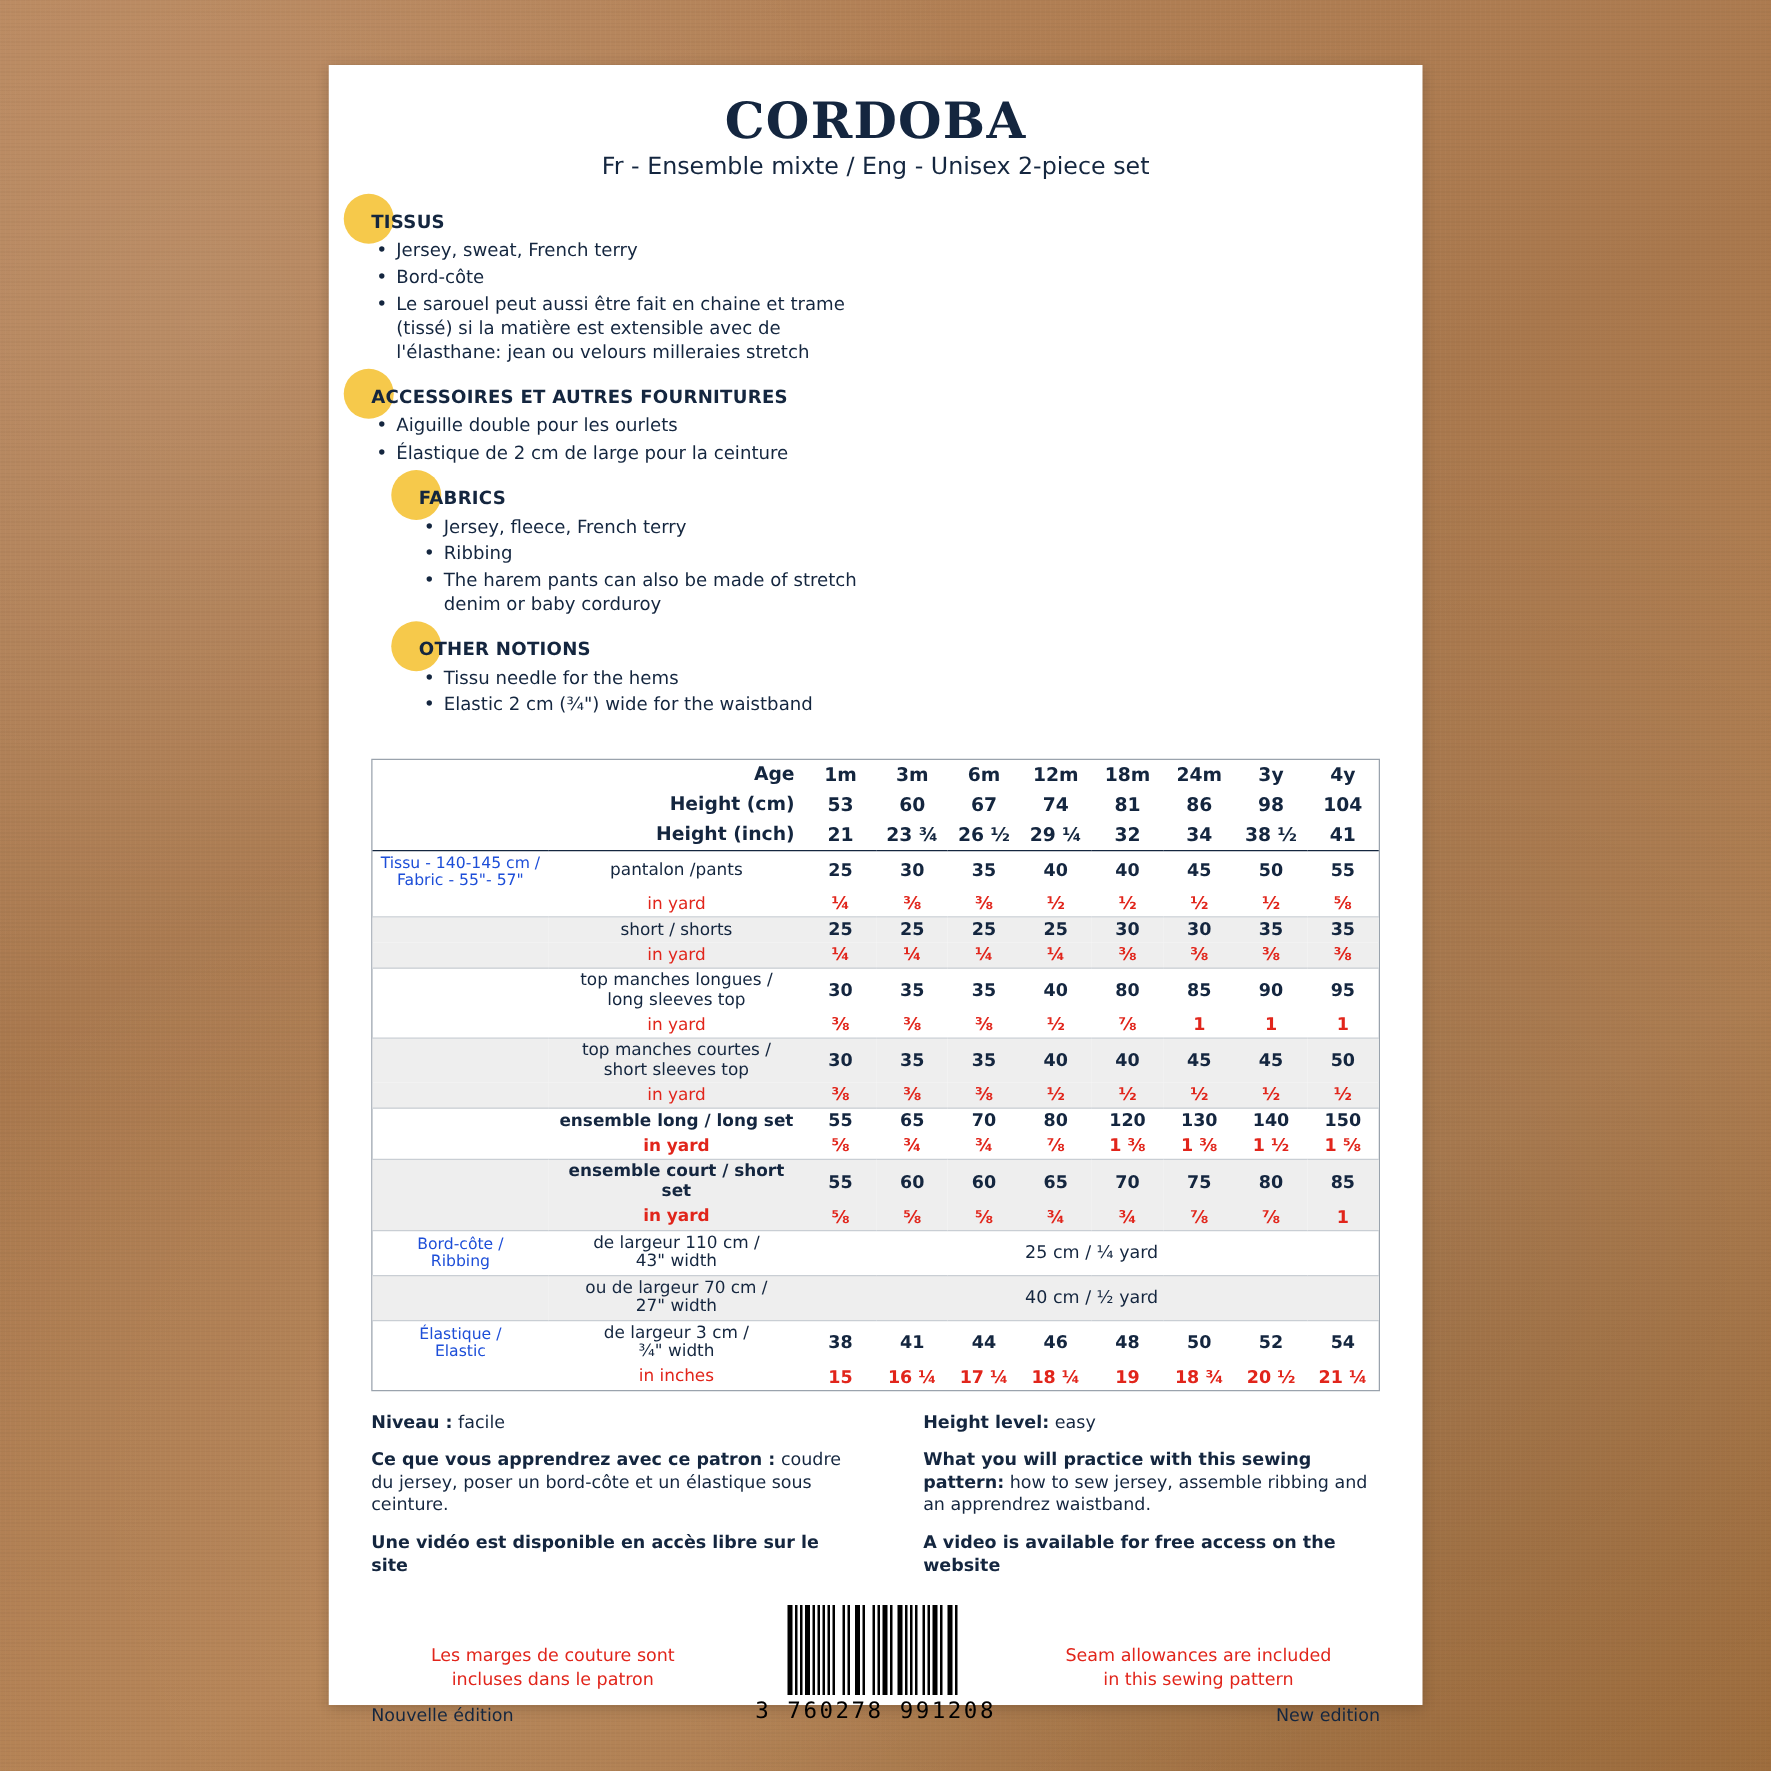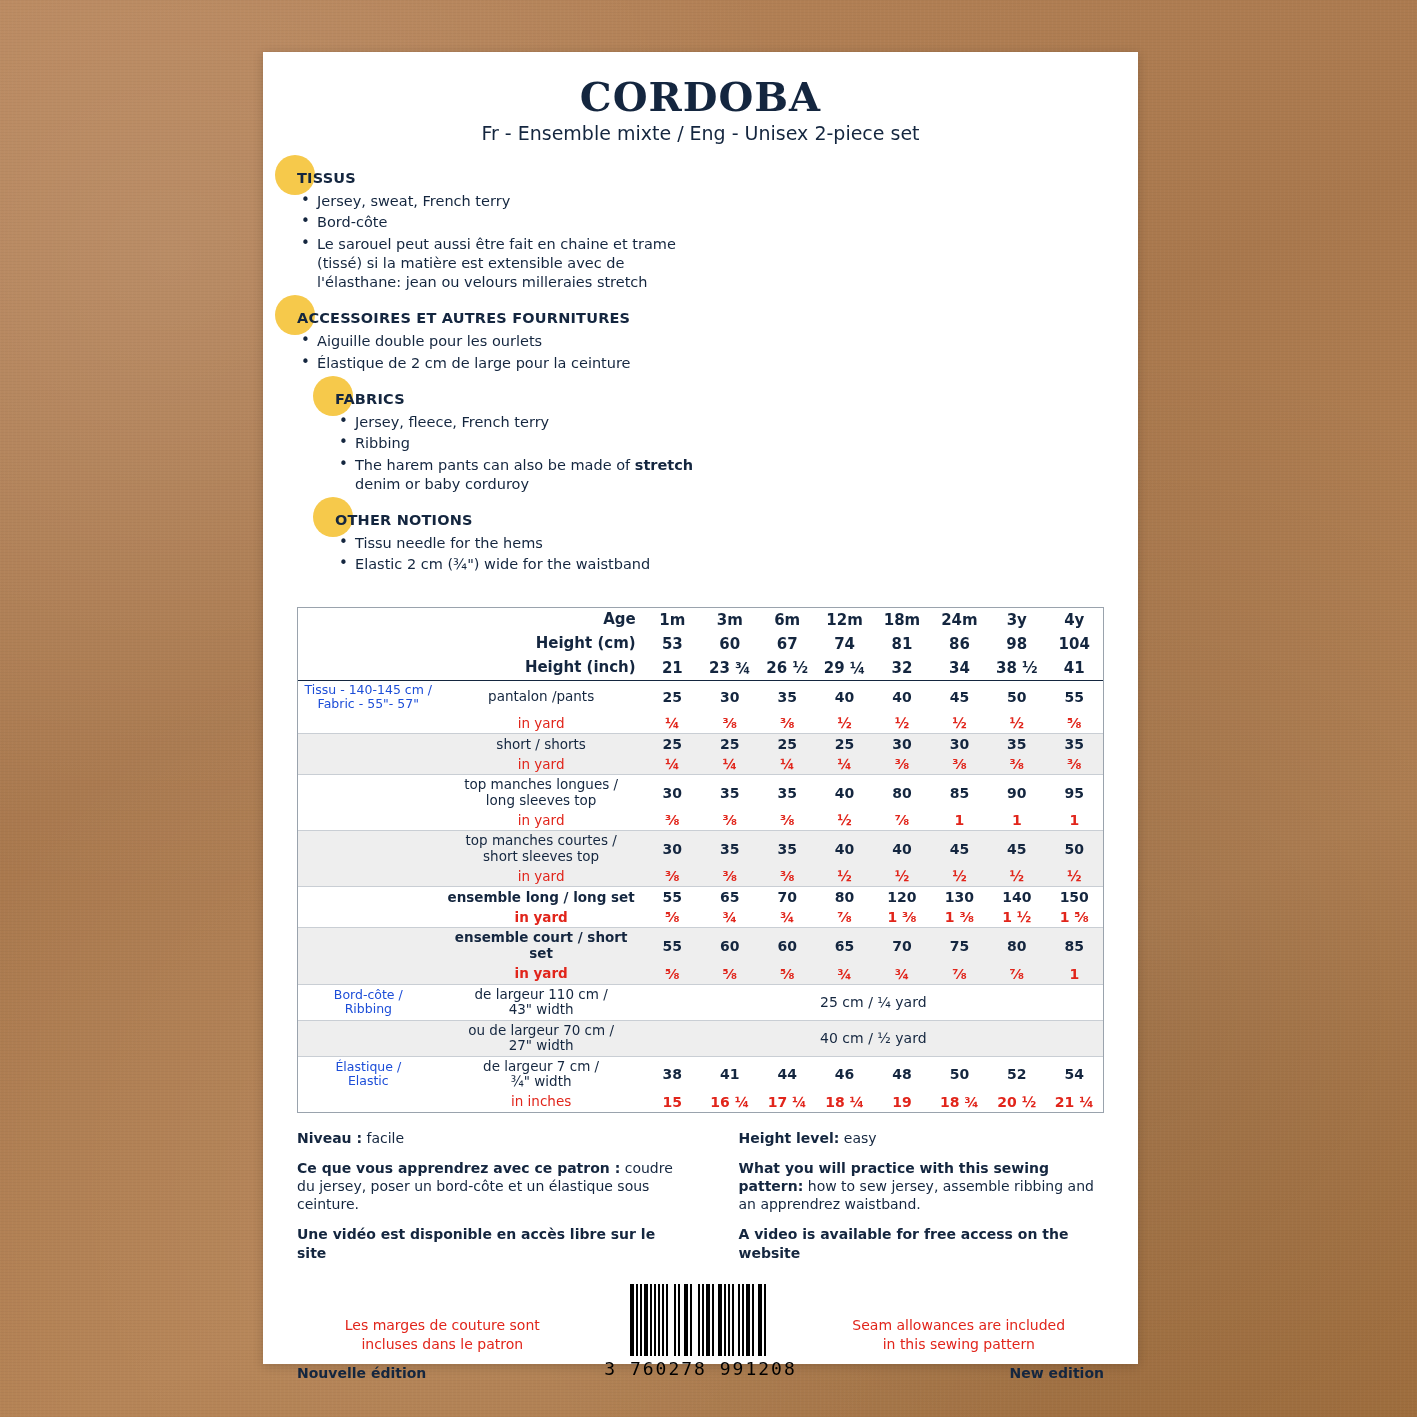--- a/index.html
+++ b/index.html
@@ -86,21 +86,21 @@
     font-size:14.5px;
     color:#14263f;
     line-height:1.33;
     margin-bottom:2px;
   }
   ul.bullets li:before {
     content:"•";
     position:absolute; left:4px; top:-1px;
     font-size:15px;
   }
-  b.strong { font-weight:bold; }
+  b.strong { font-weight:normal; }
 
   
   .table-wrap {
     margin-top:14px;
     border:1px solid #9aa3ad;
   }
   table.meas {
     border-collapse:collapse;
     width:100%;
     font-size:14px;
@@ -157,21 +157,21 @@
     text-align:center;
     font-family:"DejaVu Sans Mono", monospace;
     font-size:18px;
     letter-spacing:2px;
     margin-top:2px;
     color:#000;
   }
   .editions {
     display:flex;
     justify-content:space-between;
-    font-weight:bold;
+    font-weight:normal;
     font-size:14px;
     color:#14263f;
     margin-top:-14px;
     padding-bottom:10px;
   }
 </style>
 </head>
 <body>
 
 <div class="kraft-bg"></div>
@@ -436,21 +436,21 @@
               <div>27" width</div>
             </td>
             <td colspan="8" class="span-center">40 cm / ½ yard</td>
           </tr>
           <tr class="rowline">
             <td class="c-group">
               <div>Élastique /</div>
               <div>Elastic</div>
             </td>
             <td class="c-label">
-              <div>de largeur 7 cm /</div>
+              <div>de largeur 3 cm /</div>
               <div>¾" width</div>
             </td>
             <td class="size-col">38</td>
             <td class="size-col">41</td>
             <td class="size-col">44</td>
             <td class="size-col">46</td>
             <td class="size-col">48</td>
             <td class="size-col">50</td>
             <td class="size-col">52</td>
             <td class="size-col">54</td>

